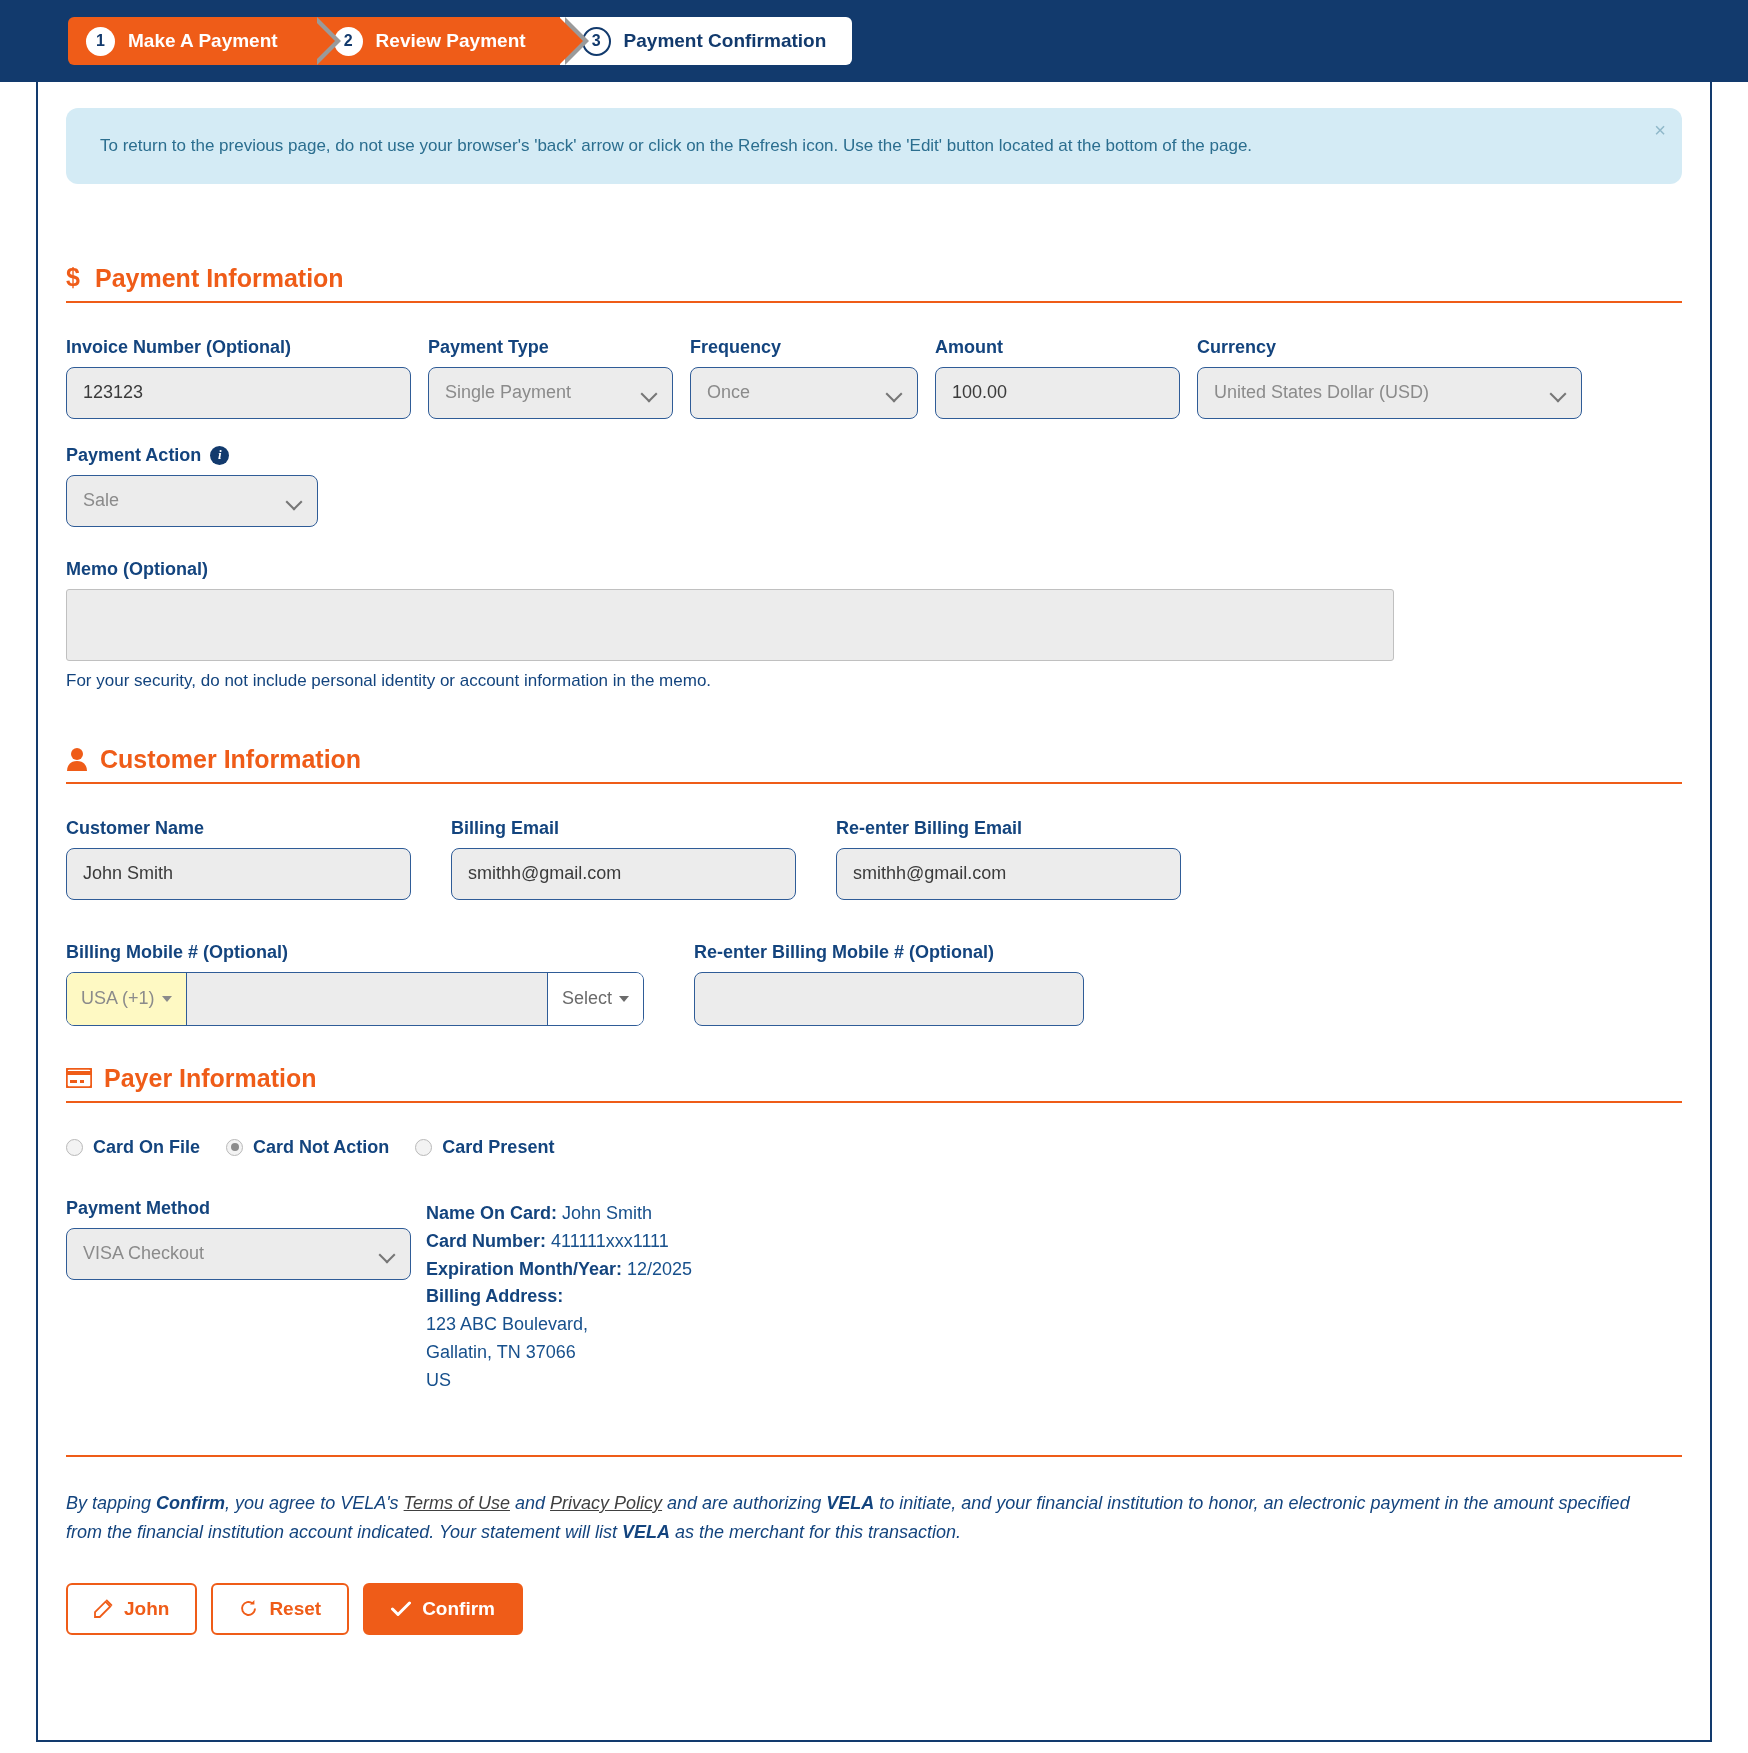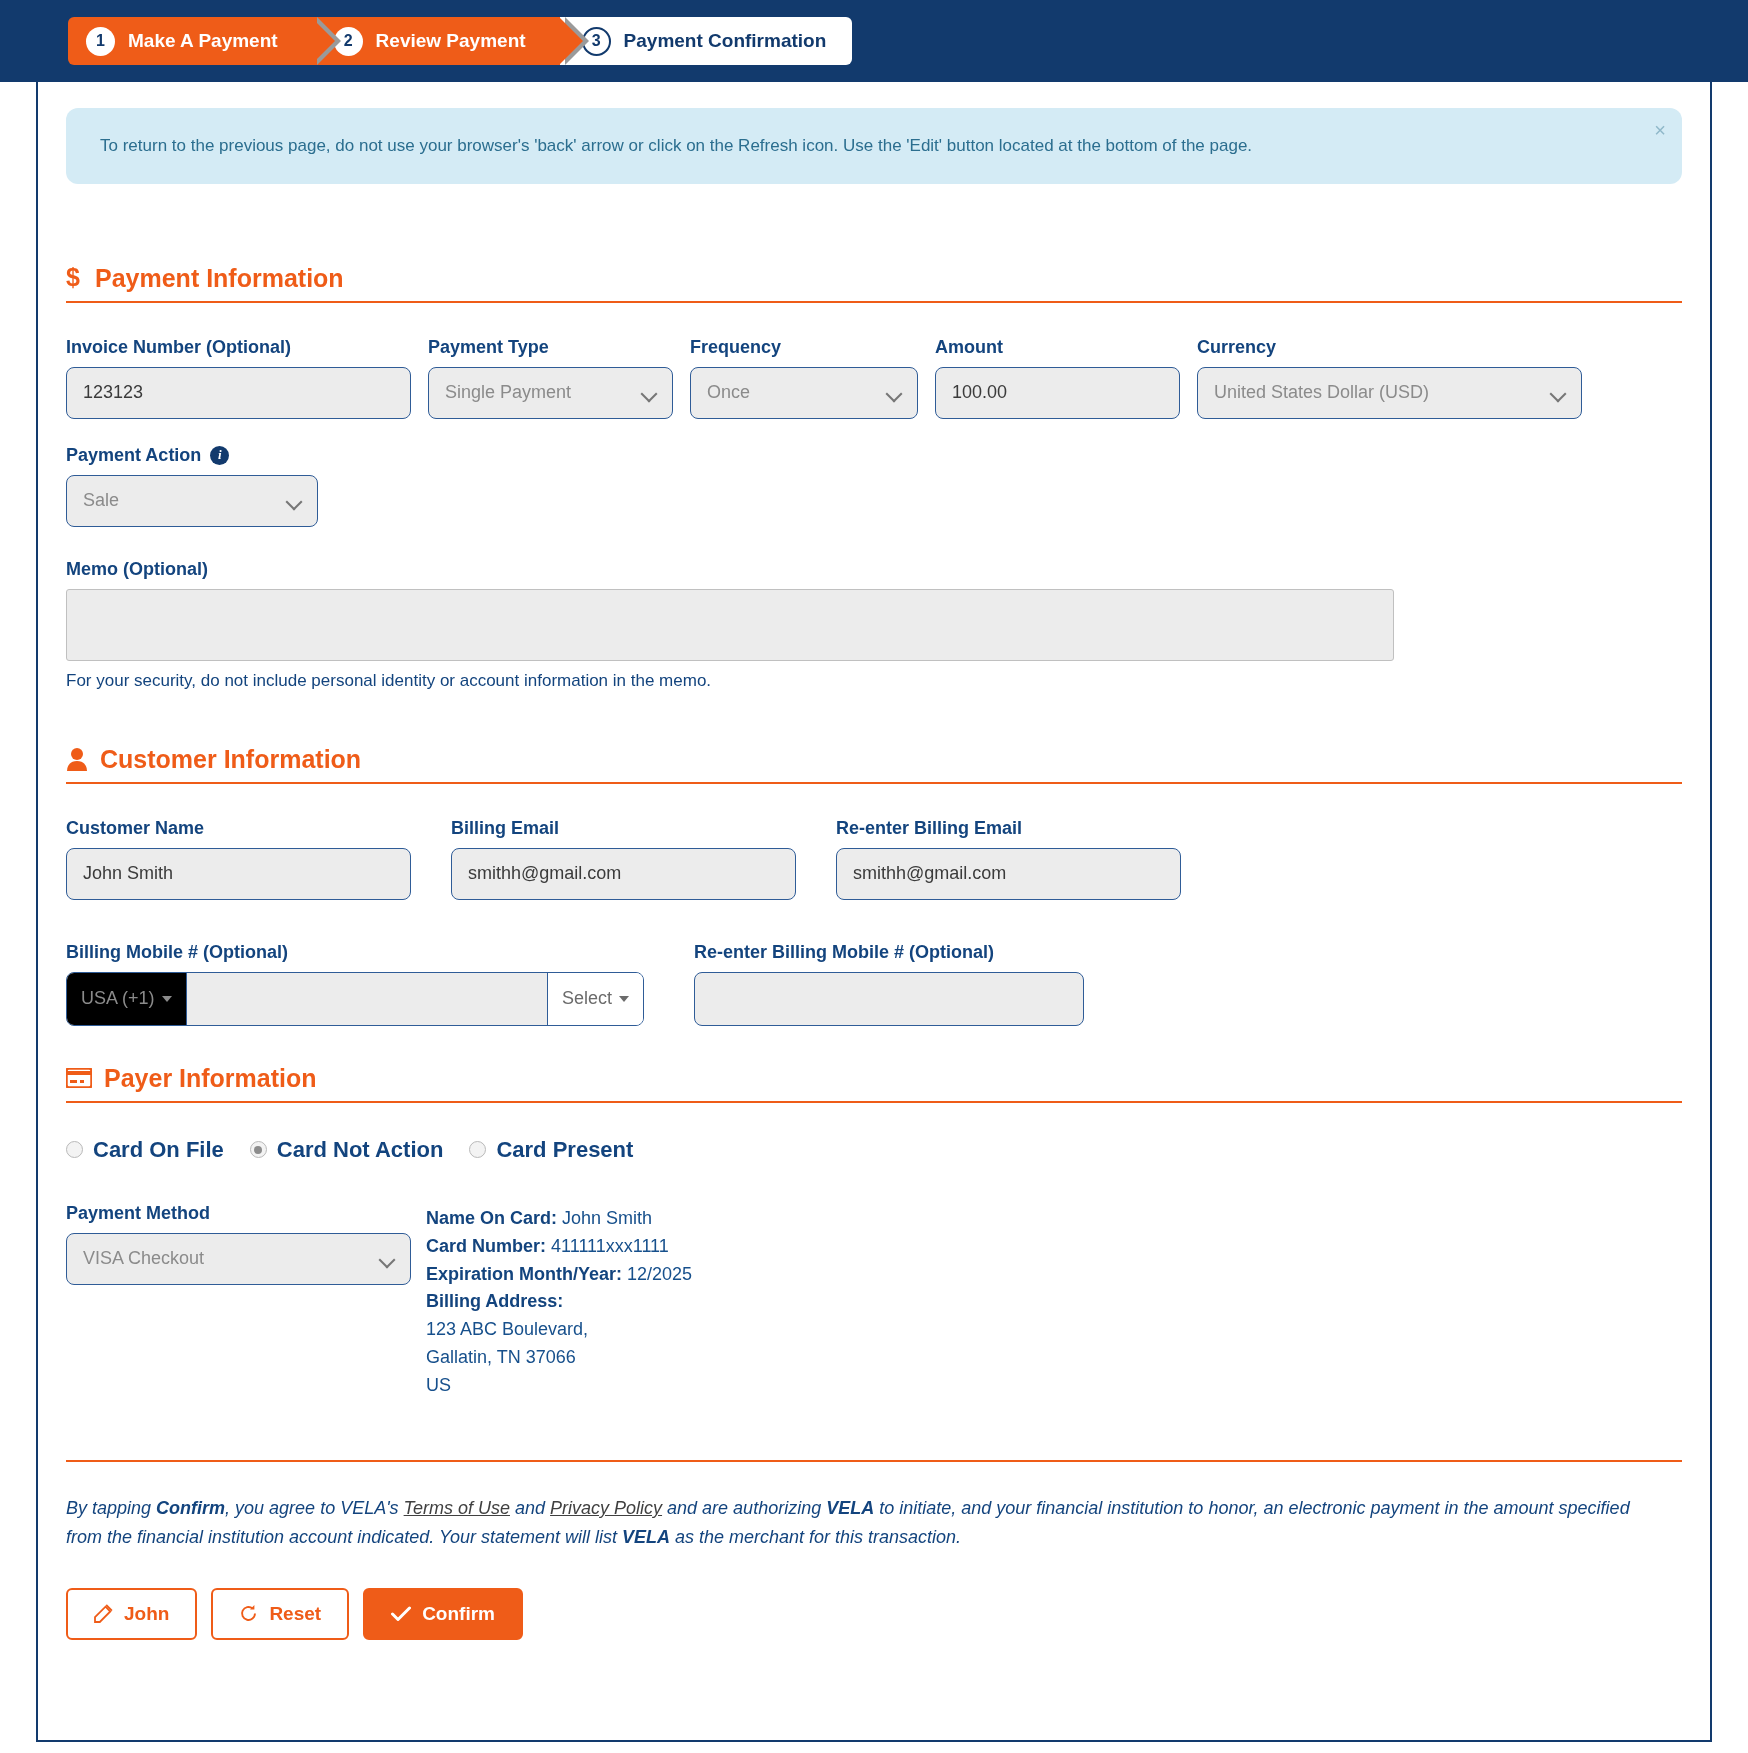--- a/index.html
+++ b/index.html
@@ -226,21 +226,21 @@
     overflow: hidden;
     width: 578px;
     height: 54px;
     background: #ffffff;
   }
   .mg-cc {
     display: flex; align-items: center;
     padding: 0 14px;
     font-size: 18px;
     color: #8b8b8b;
-    background: #000000;
+    background: #fef9c3;
     white-space: nowrap;
   }
   .mg-input {
     flex: 1;
     background: #ececec;
     border-left: 1px solid #2f5c97;
     border-right: 1px solid #2f5c97;
   }
   .mg-sel {
     display: flex; align-items: center;
@@ -271,21 +271,21 @@
     flex: 0 0 auto;
   }
   .rb.on::after {
     content: "";
     position: absolute;
     left: 3.5px; top: 3.5px;
     width: 8px; height: 8px;
     border-radius: 50%;
     background: #8c8c8c;
   }
-  .radio-label { color: #13447e; font-weight: bold; font-size: 22px; white-space: nowrap; }
+  .radio-label { color: #13447e; font-weight: bold; font-size: 18px; white-space: nowrap; }
 
   
   .payer-grid { display: flex; gap: 0; }
   .pm-col { width: 360px; }
   .w-pm { width: 345px; }
   .card-col { padding-top: 2px; }
   .card-line { font-size: 18px; color: #17508c; line-height: 1.55; }
   .card-line b { color: #13447e; }
 
   .bottom-rule { border-top: 2px solid #ef5c18; margin: 60px 0 0 0; }

